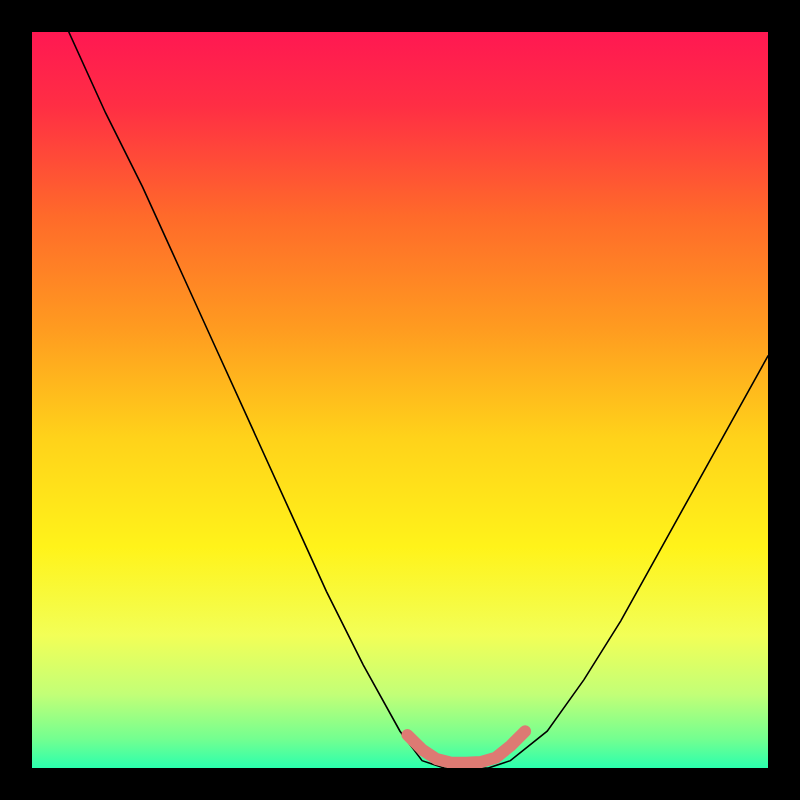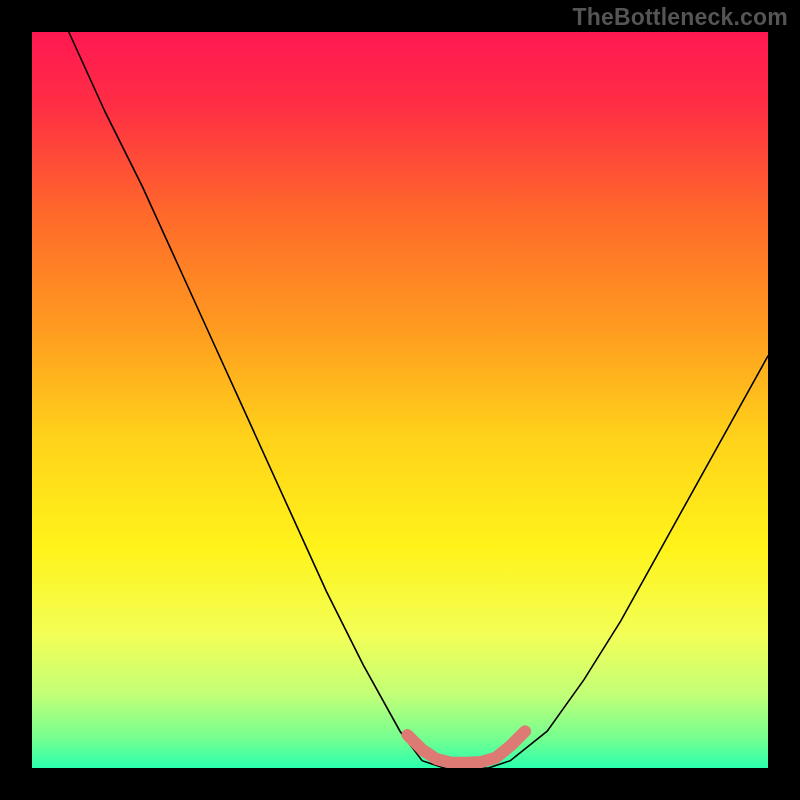--- a/index.html
+++ b/index.html
@@ -38,21 +38,20 @@
     display: block;
     width: 736px;
     height: 736px;
   }
 </style>
 </head>
 <body>
 
 <div class="frame">
 
-  <div class="watermark">TheBottleneck.com</div>
 
   <div class="plot-wrap">
     <svg viewBox="0 0 736 736">
       <defs>
         <linearGradient id="bg-grad" x1="0" y1="0" x2="0" y2="1">
         <stop offset="0%" stop-color="#ff1852"></stop>
             <stop offset="10%" stop-color="#ff2e44"></stop>
             <stop offset="25%" stop-color="#ff6a2a"></stop>
             <stop offset="40%" stop-color="#ff9a20"></stop>
             <stop offset="55.00000000000001%" stop-color="#ffd21a"></stop>

